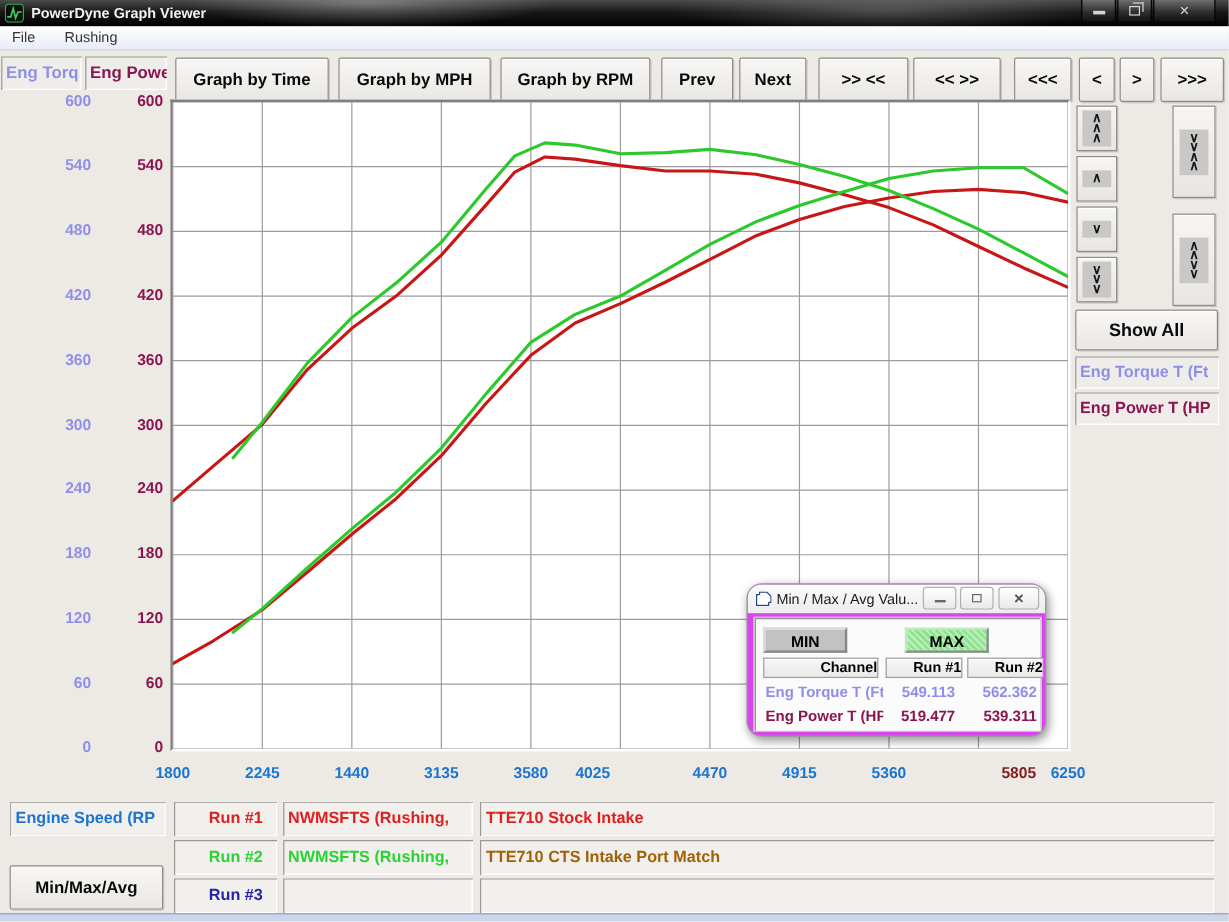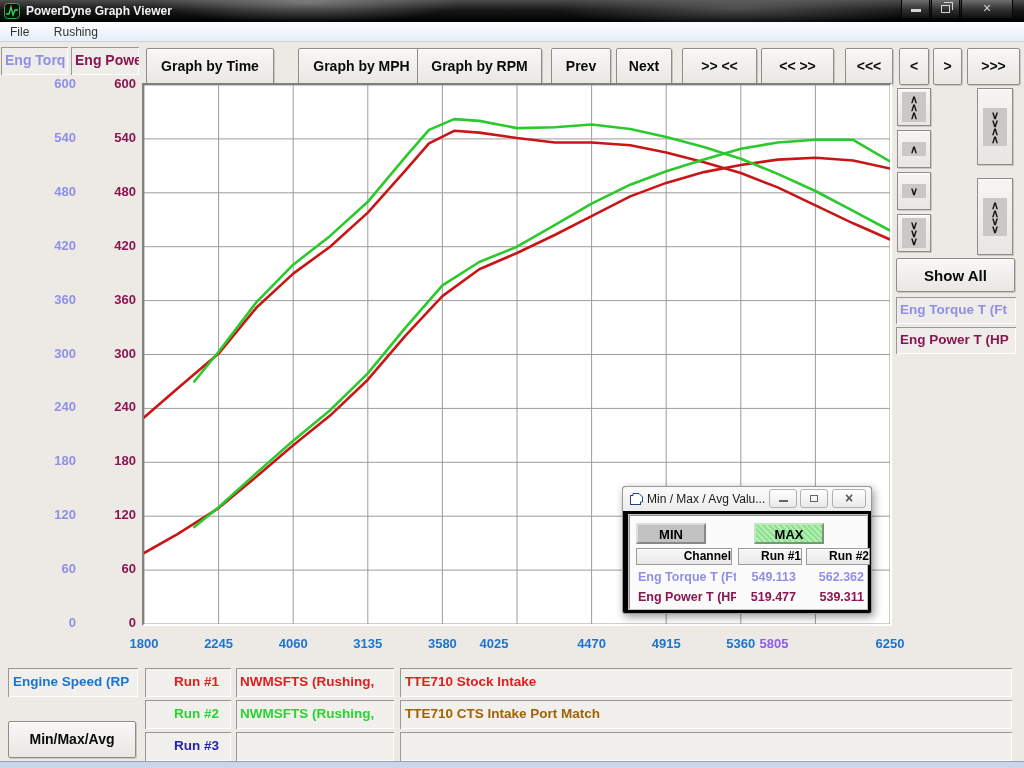--- a/index.html
+++ b/index.html
@@ -67,21 +67,21 @@
   .leg-box { position:absolute; height:29px; font-weight:bold; font-size:13.5px; line-height:28px;
     white-space:nowrap; overflow:hidden; }
   #engine-speed-box { left:8px; top:668px; width:130px; padding-left:5px; }
   #minmax-btn { position:absolute; left:8px; top:721px; width:128px; height:37px;
     font-weight:bold; font-size:14px; }
   #bottom-strip { position:absolute; left:0; top:761px; width:1024px; height:7px;
     background:#ccd5e9; border-top:1px solid #92a0bc; }
 
   
   #popup { position:absolute; left:622px; top:486px; width:250px; height:128px;
-    background:#000000; border:1px solid #9a9a9a; border-radius:3px;
+    background:#d946ef; border:1px solid #9a9a9a; border-radius:13px;
     box-shadow:2px 3px 8px rgba(0,0,0,.4); overflow:hidden; }
   #popup-title { position:absolute; left:0; top:0; width:100%; height:24px;
     background:linear-gradient(180deg,#fbfbfb,#ececec); }
   #popup-title .pt-text { position:absolute; left:24px; top:5px; font-size:12px; color:#1a1a1a; white-space:nowrap; }
   .pop-btn { position:absolute; top:2px; height:19px; border:1px solid #b0b0b0; border-radius:3px;
     background:linear-gradient(180deg,#fff,#e9e9e9); text-align:center; color:#555;
     font-size:12px; line-height:16px; }
   #pop-min { left:146px; width:28px; } #pop-restore { left:177px; width:28px; } #pop-close { left:209px; width:34px; font-size:14px; font-weight:bold; }
   .pop-restore-glyph { display:inline-block; width:8px; height:7px; border:1px solid #666; margin-top:5px; }
   .pop-min-glyph { display:inline-block; width:9px; height:2px; background:#666; margin-top:10px; }
@@ -113,21 +113,21 @@
 <div id="menubar">
   <span class="menu-item">File</span>
   <span class="menu-item">Rushing</span>
 </div>
 
 <div class="axis-box" id="axis-box-torque" style="color: rgb(143, 143, 232);">Eng Torq</div>
 <div class="axis-box" id="axis-box-power" style="color: rgb(139, 21, 80);">Eng Power</div>
 
 <div id="toolbar">
     <div class="tbtn" style="left: 146px; width: 128px;">Graph by Time</div>
-    <div class="tbtn" style="left: 282px; width: 127px; margin-left: 16px;">Graph by MPH</div>
+    <div class="tbtn" style="left: 282px; width: 127px;">Graph by MPH</div>
     <div class="tbtn" style="left: 417px; width: 125px;">Graph by RPM</div>
     <div class="tbtn" style="left: 551px; width: 60px;">Prev</div>
     <div class="tbtn" style="left: 616px; width: 56px;">Next</div>
     <div class="tbtn" style="left: 682px; width: 75px;">&gt;&gt; &lt;&lt;</div>
     <div class="tbtn" style="left: 761px; width: 73px;">&lt;&lt; &gt;&gt;</div>
     <div class="tbtn" style="left: 845px; width: 48px;">&lt;&lt;&lt;</div>
     <div class="tbtn" style="left: 899px; width: 30px;">&lt;</div>
     <div class="tbtn" style="left: 933px; width: 29px;">&gt;</div>
     <div class="tbtn" style="left: 967px; width: 53px;">&gt;&gt;&gt;</div>
   </div>
@@ -152,28 +152,28 @@
     <div class="ylab" style="left: 28px; top: 507.2px; color: rgb(143, 143, 232);">120</div>
     <div class="ylab" style="left: 88px; top: 507.2px; color: rgb(139, 21, 80);">120</div>
     <div class="ylab" style="left: 28px; top: 561.1px; color: rgb(143, 143, 232);">60</div>
     <div class="ylab" style="left: 88px; top: 561.1px; color: rgb(139, 21, 80);">60</div>
     <div class="ylab" style="left: 28px; top: 615px; color: rgb(143, 143, 232);">0</div>
     <div class="ylab" style="left: 88px; top: 615px; color: rgb(139, 21, 80);">0</div>
   </div>
 <div id="xlabels">
     <div class="xlab" style="left: 114px; top: 636px; color: rgb(27, 116, 208);">1800</div>
     <div class="xlab" style="left: 188.6px; top: 636px; color: rgb(27, 116, 208);">2245</div>
-    <div class="xlab" style="left: 263.2px; top: 636px; color: rgb(27, 116, 208);">4060</div>
+    <div class="xlab" style="left: 263.2px; top: 636px; color: rgb(27, 116, 208);">1440</div>
     <div class="xlab" style="left: 337.8px; top: 636px; color: rgb(27, 116, 208);">3135</div>
     <div class="xlab" style="left: 412.4px; top: 636px; color: rgb(27, 116, 208);">3580</div>
     <div class="xlab" style="left: 464px; top: 636px; color: rgb(27, 116, 208);">4025</div>
     <div class="xlab" style="left: 561.6px; top: 636px; color: rgb(27, 116, 208);">4470</div>
     <div class="xlab" style="left: 636.2px; top: 636px; color: rgb(27, 116, 208);">4915</div>
     <div class="xlab" style="left: 710.8px; top: 636px; color: rgb(27, 116, 208);">5360</div>
-    <div class="xlab" style="left: 744px; top: 636px; color: #8b5cf6;">5805</div>
+    <div class="xlab" style="left: 819px; top: 636px; color: #7f1d1d;">5805</div>
     <div class="xlab" style="left: 860px; top: 636px; color: rgb(27, 116, 208);">6250</div>
   </div>
 
 <div id="plot-frame">
   <svg id="plot-svg" viewBox="0 0 746 539" preserveAspectRatio="none">
       <line x1="0" y1="0" x2="0" y2="539" stroke="#9c9c9c" stroke-width="1"></line>
       <line x1="74.60000000000001" y1="0" x2="74.60000000000001" y2="539" stroke="#9c9c9c" stroke-width="1"></line>
       <line x1="149.20000000000002" y1="0" x2="149.20000000000002" y2="539" stroke="#9c9c9c" stroke-width="1"></line>
       <line x1="223.79999999999998" y1="0" x2="223.79999999999998" y2="539" stroke="#9c9c9c" stroke-width="1"></line>
       <line x1="298.40000000000003" y1="0" x2="298.40000000000003" y2="539" stroke="#9c9c9c" stroke-width="1"></line>

